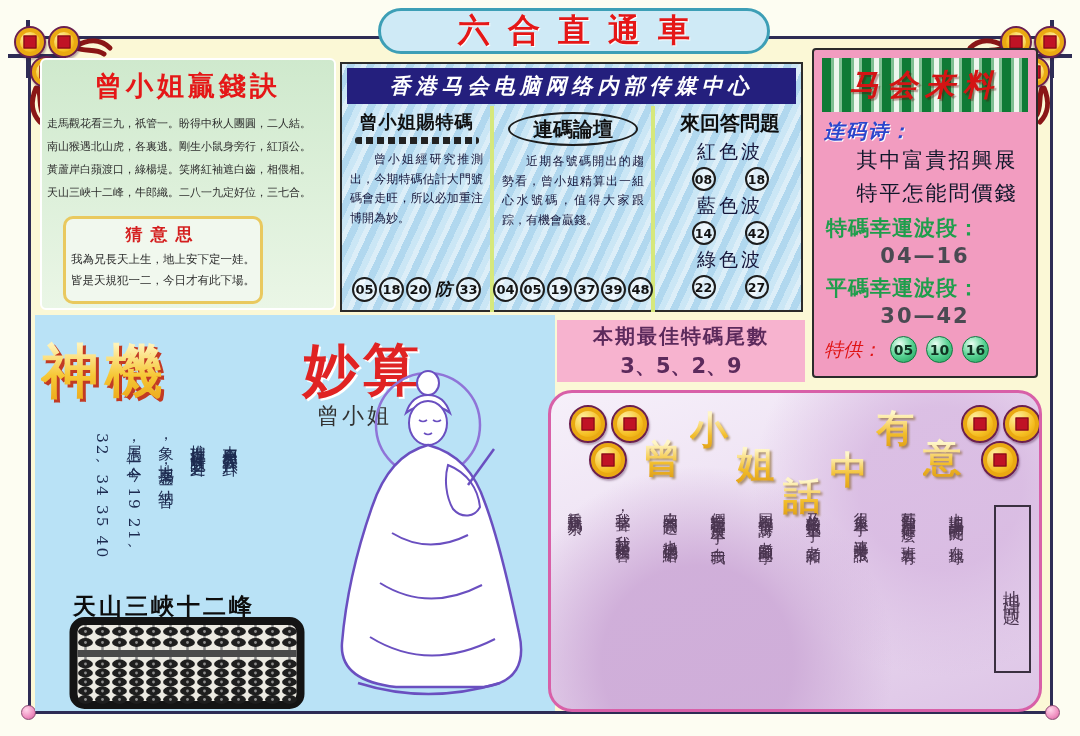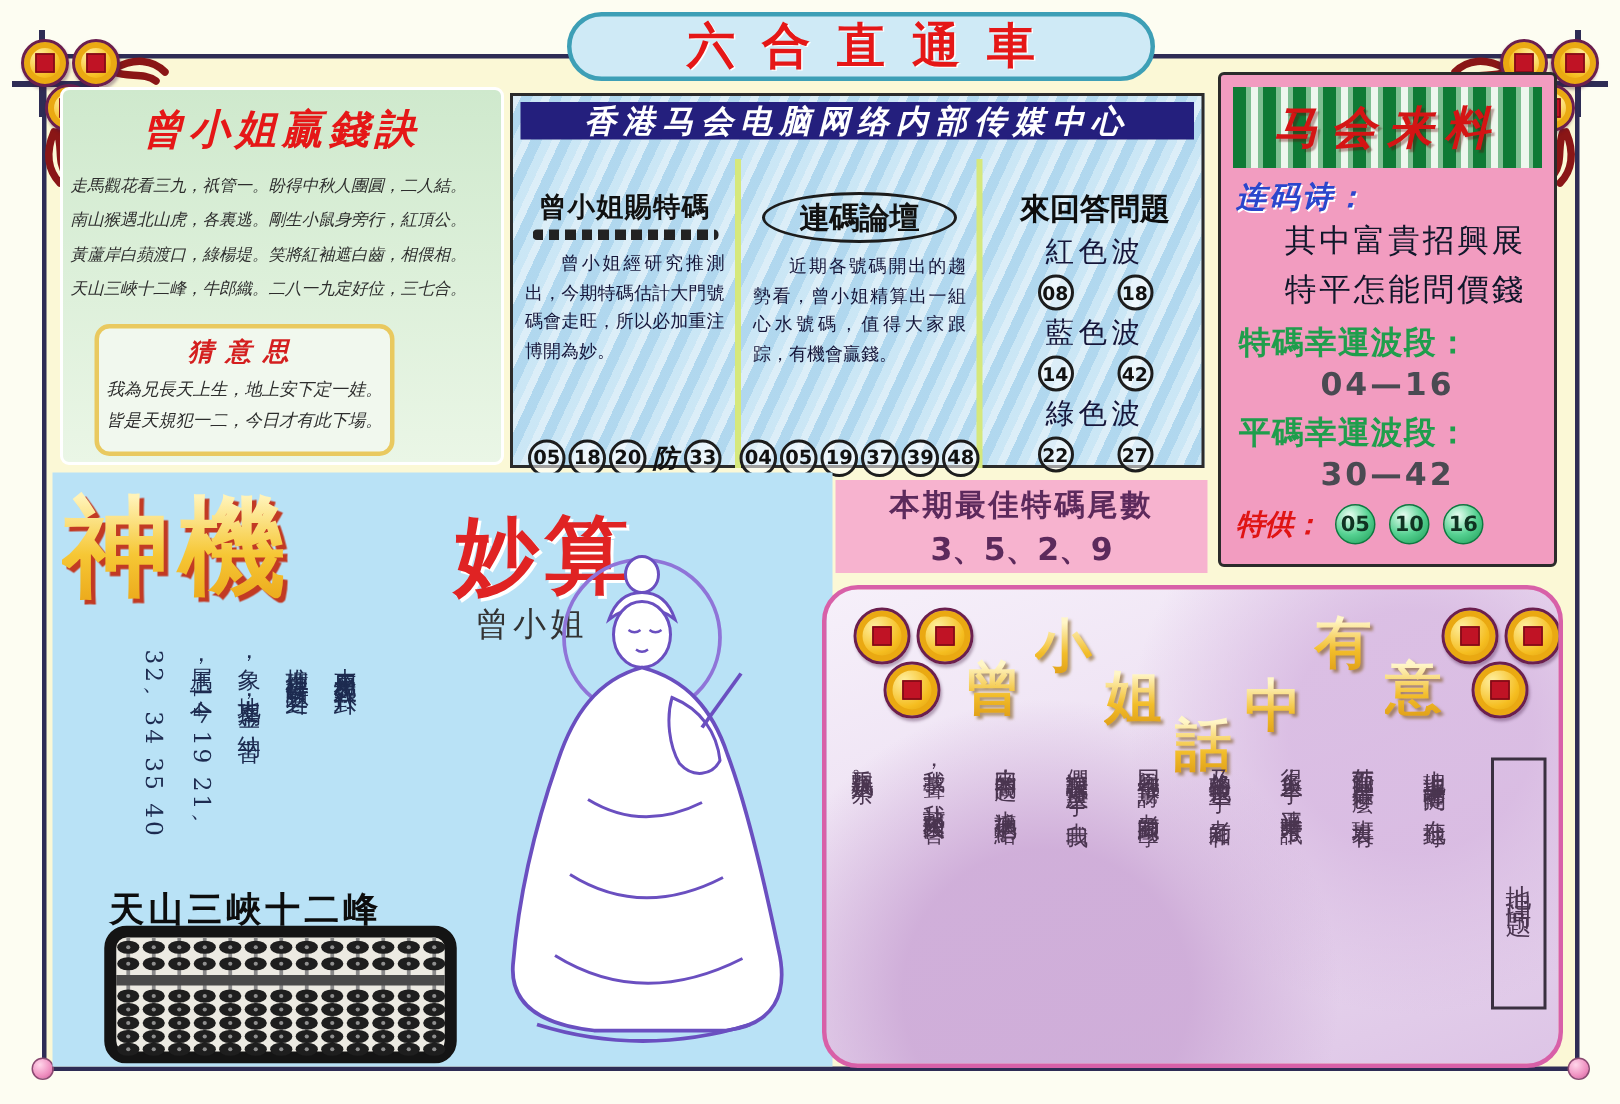--- a/index.html
+++ b/index.html
@@ -32,41 +32,41 @@
   
   .title-pill { position:absolute; left:378px; top:8px; width:392px; height:46px;
                 background:#cfeaf6; border:3px solid #3d9fb6; border-radius:26px;
                 display:flex; align-items:center; justify-content:center; z-index:5; }
   .title-pill span { color:#e51717; font-size:32px; font-weight:800;
                      letter-spacing:18px; text-indent:18px; text-shadow:1px 1px 0 #fff; }
 
   
   .win-panel { position:absolute; left:40px; top:58px; width:296px; height:252px;
                background:linear-gradient(180deg,#cfe9cd,#eaf6e6); border:2px solid #fff;
-               border-radius:6px;font-style:italic; }
+               border-radius:6px; }
   .win-title { text-align:center; margin-top:8px; color:#e51717; font-size:27px;
                font-weight:800; letter-spacing:4px; }
   .win-poem { margin-top:8px; padding:0 5px; font-family:"DejaVu Serif", serif;
               color:#2d2d2d; font-size:11px; line-height:23px; white-space:nowrap; }
   .riddle-box { position:absolute; left:21px; top:156px; width:200px; height:88px;
                 border:3px solid #e9c95f; border-radius:10px; background:#f1f8ee; }
   .riddle-title { text-align:center; margin-top:4px; color:#d41f1f; font-size:17px;
                   font-weight:800; letter-spacing:8px; }
   .riddle-lines { margin-top:3px; text-align:center; font-family:"DejaVu Serif", serif;
                   color:#2d2d2d; font-size:11.5px; line-height:21px; white-space:nowrap; }
 
   
   .media-panel { position:absolute; left:340px; top:62px; width:463px; height:250px;
                  border:2px solid #2b2b2b;
                  background:#bfe0f2;
                  background-image:repeating-linear-gradient(115deg, rgba(255,255,255,.45) 0 5px, rgba(150,200,232,.35) 5px 12px, rgba(220,240,250,.4) 12px 18px); }
-  .media-header { position:absolute; left:5px; top:4px; width:449px; height:25px;
+  .media-header { position:absolute; left:5px; top:4px; width:449px; height:36px;
                   background:#241f7d; display:flex; align-items:center; justify-content:center; }
   .media-header span { color:#fff; font-size:21px; font-weight:700; font-style:italic; letter-spacing:5px; }
-  .mcol { position:absolute; top:44px; height:202px;margin-top:16px; }
+  .mcol { position:absolute; top:44px; height:202px; }
   .mcol1 { left:0; width:149px; }
   .mcol2 { left:152px; width:158px; }
   .mcol3 { left:313px; width:150px; }
   .msep { position:absolute; top:42px; width:4px; height:206px; background:#d6e87c; }
   .sep1 { left:148px; } .sep2 { left:309px; }
   .mcol1-title { text-align:center; font-size:18px; font-weight:800; color:#111; margin-top:2px; letter-spacing:1px;}
   .chain { margin:3px auto 0; width:124px; height:7px;
            background:repeating-linear-gradient(90deg,#222 0 7px, transparent 7px 11px); border-radius:3px; }
   .mbody { margin-top:6px; padding:0 8px; text-align:justify; text-indent:2em;
            font-family:"DejaVu Serif", serif; font-size:12px; line-height:19.5px; color:#16163a; }
@@ -98,37 +98,37 @@
   .horse-poem { position:absolute; left:0; top:94px; width:100%; text-align:center;
                 font-family:"DejaVu Serif", serif; color:#0f172a; font-size:21px; line-height:33px; letter-spacing:2px;padding-left:24px; }
   .wave-seg-label { position:absolute; left:12px; width:100%; color:#1f9e4c; font-size:21px;
                     font-weight:900; letter-spacing:1px; }
   .seg1 { top:164px; } .seg2 { top:224px; }
   .wave-seg-range { position:absolute; left:0; width:100%; text-align:center; color:#4a4a52;
                     font-size:21px; letter-spacing:2px; font-weight:600; }
   .rng1 { top:194px; } .rng2 { top:254px; }
   .offer-row { position:absolute; left:10px; top:286px; width:206px; display:flex;
                align-items:center; gap:9px; }
-  .offer-label { color:#e01414; font-size:19px; font-weight:700; font-style:italic; }
+  .offer-label { color:#e01414; font-size:19px; font-weight:400; font-style:italic; }
   .ball { width:27px; height:27px; border-radius:50%; flex:none;
           background:radial-gradient(circle at 35% 28%, #ecfff4, #55d191 52%, #1d9a55);
           border:1px solid #0d7a40; display:inline-flex; align-items:center; justify-content:center;
           font-size:14px; font-weight:800; color:#103322; }
 
   
   .tail-box { position:absolute; left:557px; top:320px; width:248px; height:62px;
               background:#f7b3cf; display:flex; flex-direction:column; justify-content:center; }
   .tail-box div { text-align:center; color:#5c2a5c; font-weight:800; }
   .tail-l1 { font-size:20px; letter-spacing:2px; }
   .tail-l2 { font-size:21px; margin-top:2px; }
 
   
   .oracle-panel { position:absolute; left:35px; top:315px; width:520px; height:396px;
                   background:#b9e2f6; }
-  .gold-word { position:absolute; left:6px; top:2px; font-size:72px; font-weight:900;
+  .gold-word { position:absolute; left:6px; top:18px; font-size:58px; font-weight:900;
                letter-spacing:6px; background:linear-gradient(180deg,#fff3b8 15%,#f6c735 55%,#e89f12);
                -webkit-background-clip:text; background-clip:text; color:transparent;
                filter:drop-shadow(3px 3px 0 #c23a24); }
   .red-word { position:absolute; left:268px; top:18px; font-size:56px; font-weight:700;
               color:#e02323; letter-spacing:4px; text-shadow:2px 2px 0 #fff; }
   .oracle-sub { position:absolute; left:282px; top:86px; font-size:22px; color:#333; letter-spacing:3px; }
   .oracle-vtext { position:absolute; left:18px; top:118px; width:225px; height:190px;
                   display:flex; flex-direction:row-reverse; justify-content:center; gap:11px; }
   .ovcol { writing-mode:vertical-rl; text-orientation:mixed; font-family:"DejaVu Serif", serif;
            font-size:15.5px; letter-spacing:2px; color:#1d2b50; }

